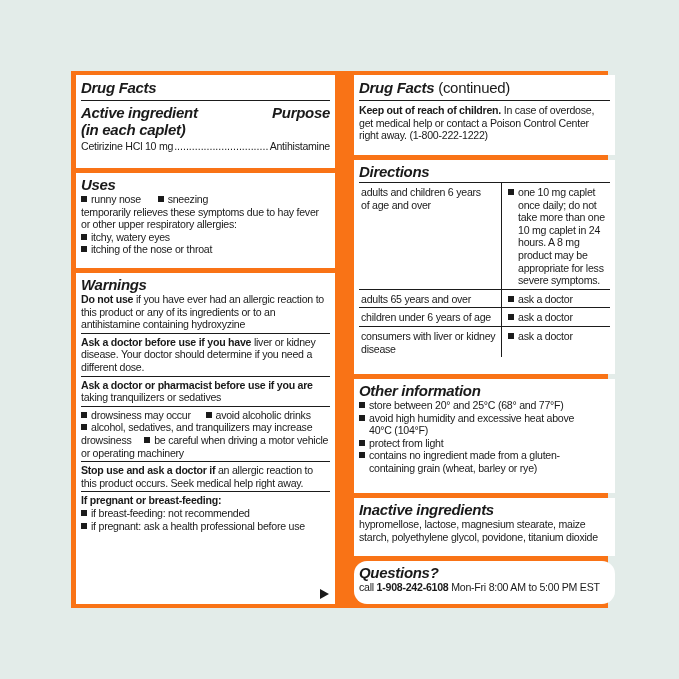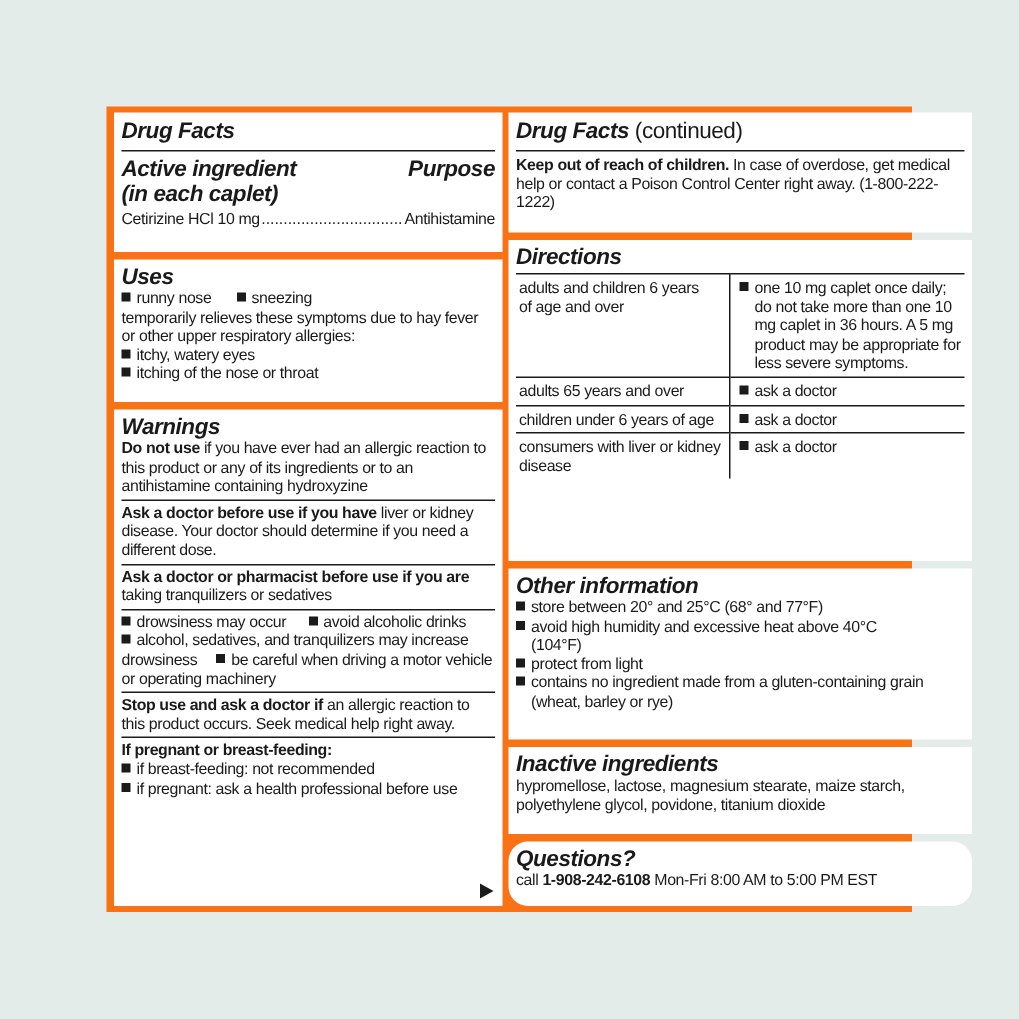--- a/index.html
+++ b/index.html
@@ -17,21 +17,21 @@
     width: 537px; height: 537px;
     background: #f97316;
     box-sizing: border-box;
   }
   .col {
     position: absolute;
     top: 4px;
     display: flex; flex-direction: column;
   }
   .col.left { left: 5px; width: 259px; }
-  .col.right { left: 268px; width: 309px; }
+  .col.right { left: 283px; width: 261px; }
   .box {
     background: #ffffff;
     box-sizing: border-box;
     padding: 3px 5px 3px 5px;
     margin-bottom: 5px;
     font-size: 10.6px;
     line-height: 12.6px;
     letter-spacing: -0.25px;
     position: relative;
   }
@@ -161,21 +161,21 @@
       </div>
     </div>
 
     <div class="box" style="height:214px;">
       <div class="h" style="margin-bottom:2px;">Directions</div>
       <table class="dir">
         <tbody>
             <tr>
           <td class="c1" style="padding-right:18px;">adults and children 6 years of age and over</td>
           <td class="c2">
-                <div class="hang bullet">one 10 mg caplet once daily; do not take more than one 10 mg caplet in 36 hours. A 5 mg product may be appropriate for less severe symptoms.</div>
+                <div class="hang bullet">one 10 mg caplet once daily; do not take more than one 10 mg caplet in 24 hours. A 8 mg product may be appropriate for less severe symptoms.</div>
               </td>
         </tr>
         <tr>
           <td class="c1" style="padding-right:30px;">adults 65 years and over</td>
           <td class="c2">
                 <div class="bullet">ask a doctor</div>
               </td>
         </tr>
         <tr>
           <td class="c1">children under 6 years of age</td>

